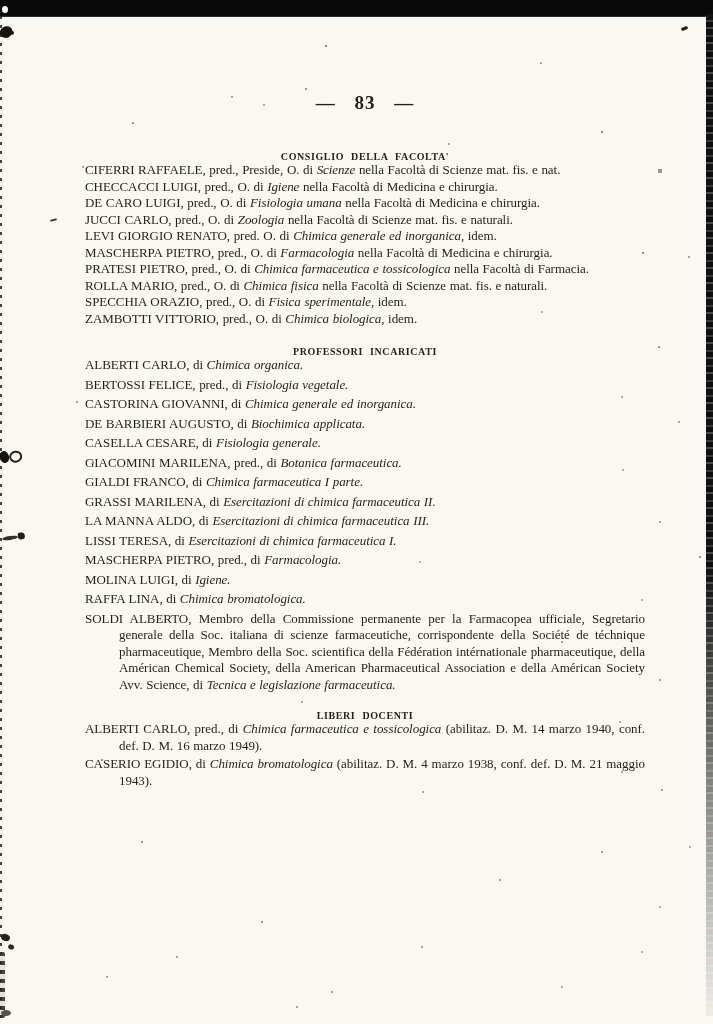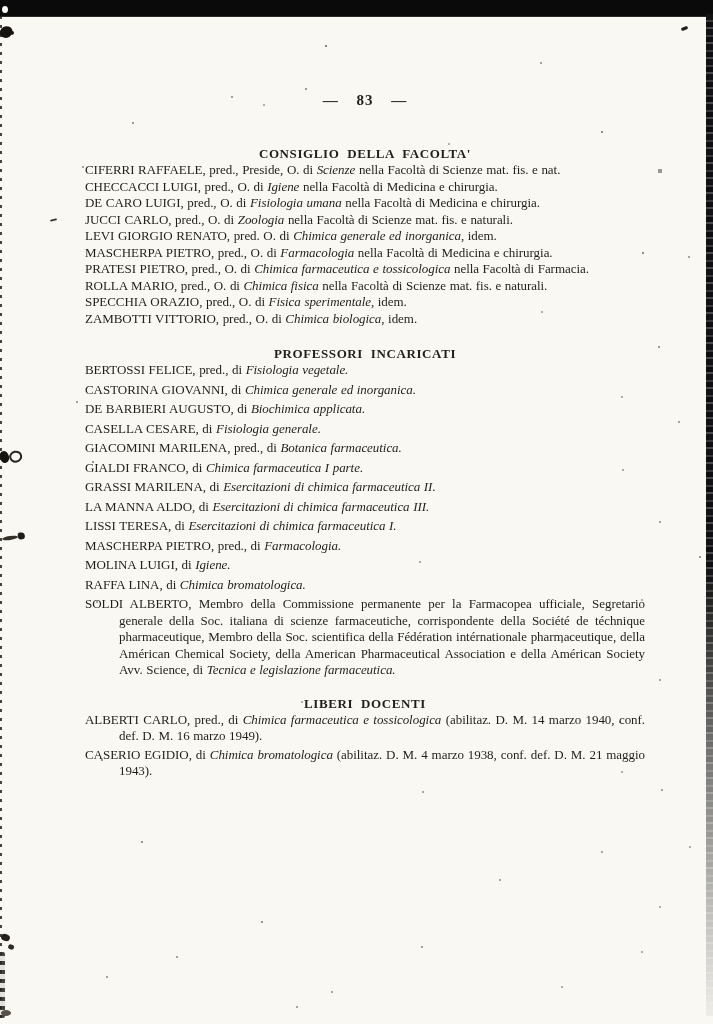--- a/index.html
+++ b/index.html
@@ -68,24 +68,24 @@
       176px 956px 0 0 rgba(40,36,28,.4), 641px 951px 0 0 rgba(40,36,28,.35),
       106px 976px 0 0 rgba(40,36,28,.4), 331px 991px 0 0 rgba(40,36,28,.4),
       561px 986px 0 0 rgba(40,36,28,.35), 296px 1006px 0 0 rgba(40,36,28,.4),
       231px 96px 0 0 rgba(40,36,28,.4), 305px 88px 0 0 rgba(40,36,28,.45),
       263px 104px 0 0 rgba(40,36,28,.35), 448px 143px 0 0 rgba(40,36,28,.35);
   }
   
   .content { position:relative; padding:0 68px 0 85px; }
   .pageno {
     padding-top:92px; text-align:center;
-    font-size:15px; letter-spacing:1px; word-spacing:13px; font-weight:600;
+    font-size:19px; letter-spacing:1px; word-spacing:13px; font-weight:600;
   }
   h2 {
-    margin:0; text-align:center; font-size:13px; font-weight:bold;
+    margin:0; text-align:center; font-size:10px; font-weight:bold;
     letter-spacing:.6px; word-spacing:4px;
   }
   .t1 { margin-top:37px; }
   .t2 { margin-top:19px; }
   .t3 { margin-top:17px; }
   ul.entries {
     list-style:none; margin:0; padding:0;
     font-size:13px; line-height:16.5px; text-align:justify;
     letter-spacing:-0.05px; word-spacing:.4px;
   }
@@ -129,20 +129,21 @@
         <li><span>LEVI GIORGIO RENATO, pred. O. di </span><span class="it">Chimica generale ed inorganica</span><span>, idem.</span></li>
         <li><span>MASCHERPA PIETRO, pred., O. di </span><span class="it">Farmacologia</span><span> nella Facoltà di Medicina e chirurgia.</span></li>
         <li><span>PRATESI PIETRO, pred., O. di </span><span class="it">Chimica farmaceutica e tossicologica</span><span> nella Facoltà di Farmacia.</span></li>
         <li><span>ROLLA MARIO, pred., O. di </span><span class="it">Chimica fisica</span><span> nella Facoltà di Scienze mat. fis. e naturali.</span></li>
         <li><span>SPECCHIA ORAZIO, pred., O. di </span><span class="it">Fisica sperimentale</span><span>, idem.</span></li>
         <li><span>ZAMBOTTI VITTORIO, pred., O. di </span><span class="it">Chimica biologica</span><span>, idem.</span></li>
       </ul>
 
     <h2 class="t2">PROFESSORI INCARICATI</h2>
     <ul class="entries list2">
+        <li><span>ALBERTI CARLO, di </span><span class="it">Chimica organica.</span></li>
         <li><span>BERTOSSI FELICE, pred., di </span><span class="it">Fisiologia vegetale.</span></li>
         <li><span>CASTORINA GIOVANNI, di </span><span class="it">Chimica generale ed inorganica.</span></li>
         <li><span>DE BARBIERI AUGUSTO, di </span><span class="it">Biochimica applicata.</span></li>
         <li><span>CASELLA CESARE, di </span><span class="it">Fisiologia generale.</span></li>
         <li><span>GIACOMINI MARILENA, pred., di </span><span class="it">Botanica farmaceutica.</span></li>
         <li><span>GIALDI FRANCO, di </span><span class="it">Chimica farmaceutica I parte.</span></li>
         <li><span>GRASSI MARILENA, di </span><span class="it">Esercitazioni di chimica farmaceutica II.</span></li>
         <li><span>LA MANNA ALDO, di </span><span class="it">Esercitazioni di chimica farmaceutica III.</span></li>
         <li><span>LISSI TERESA, di </span><span class="it">Esercitazioni di chimica farmaceutica I.</span></li>
         <li><span>MASCHERPA PIETRO, pred., di </span><span class="it">Farmacologia.</span></li>

